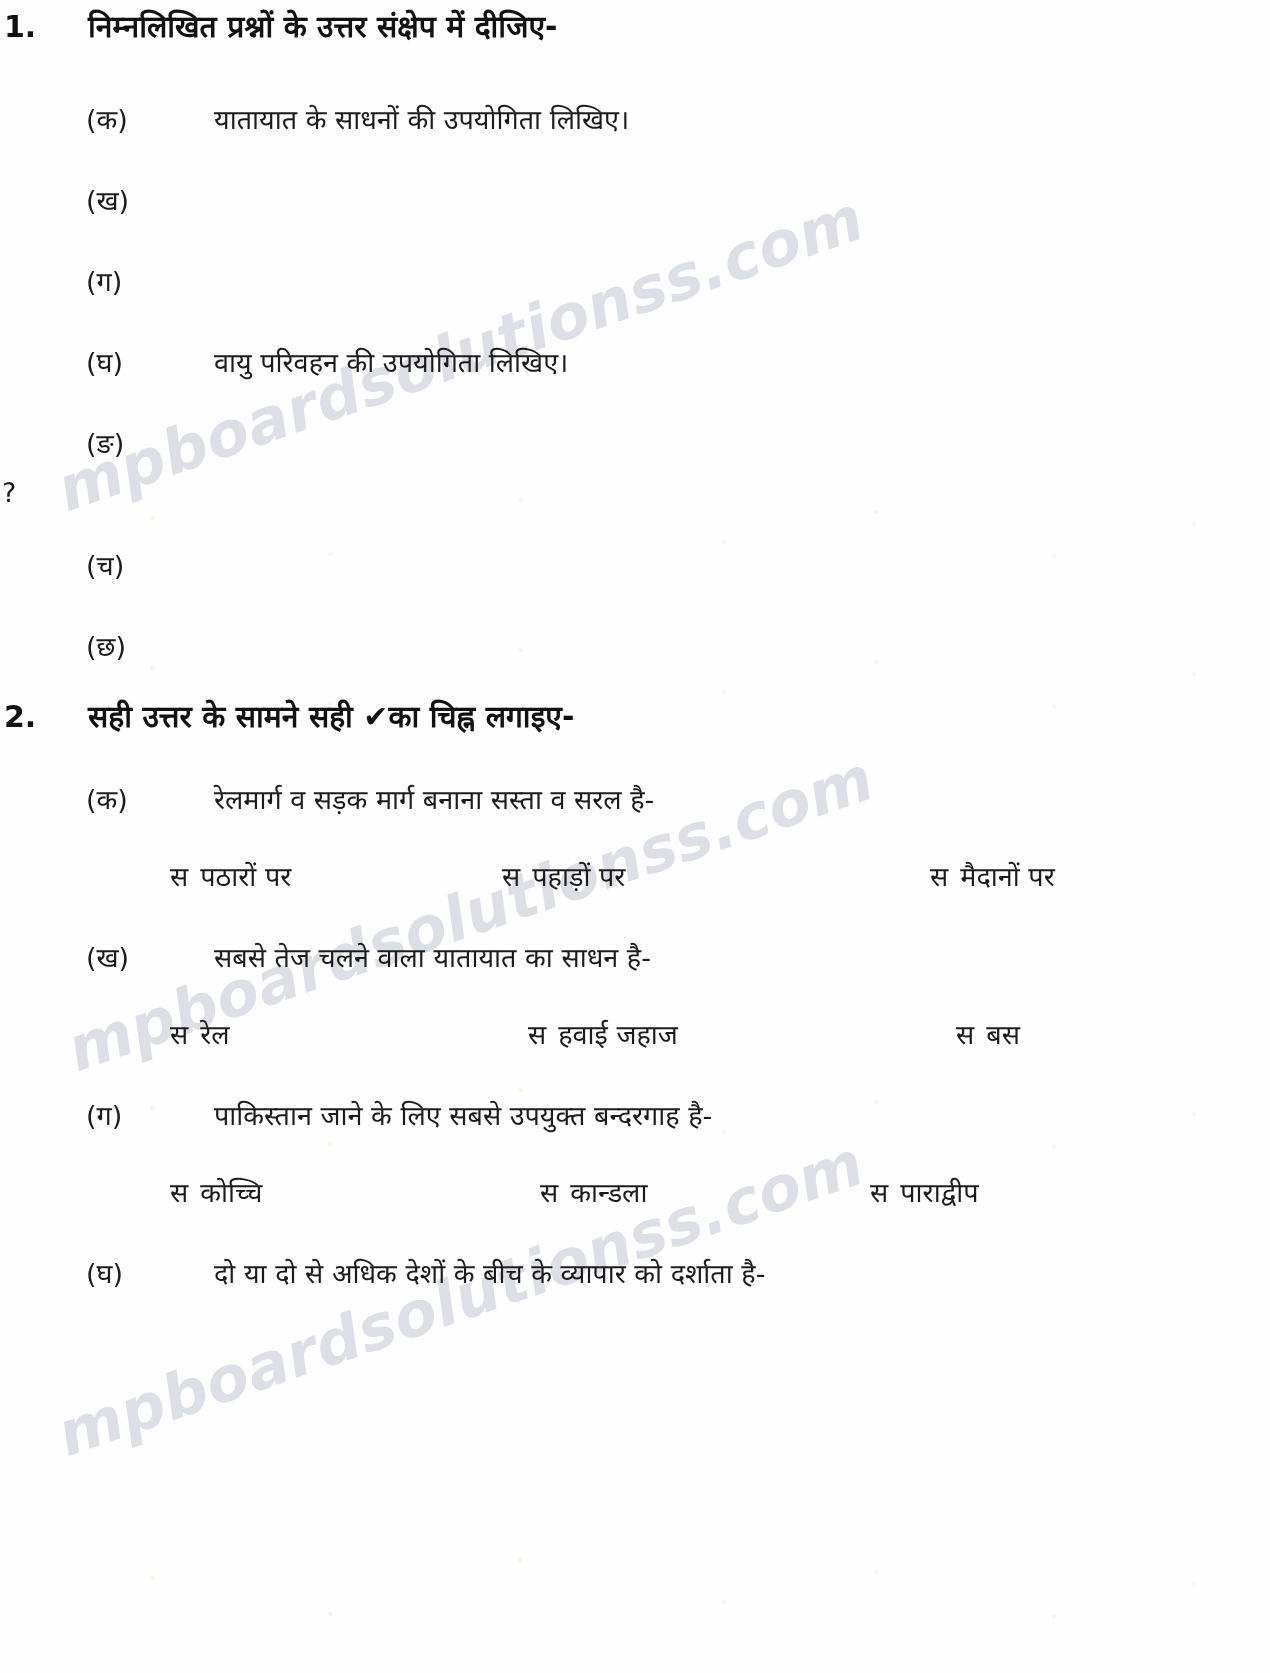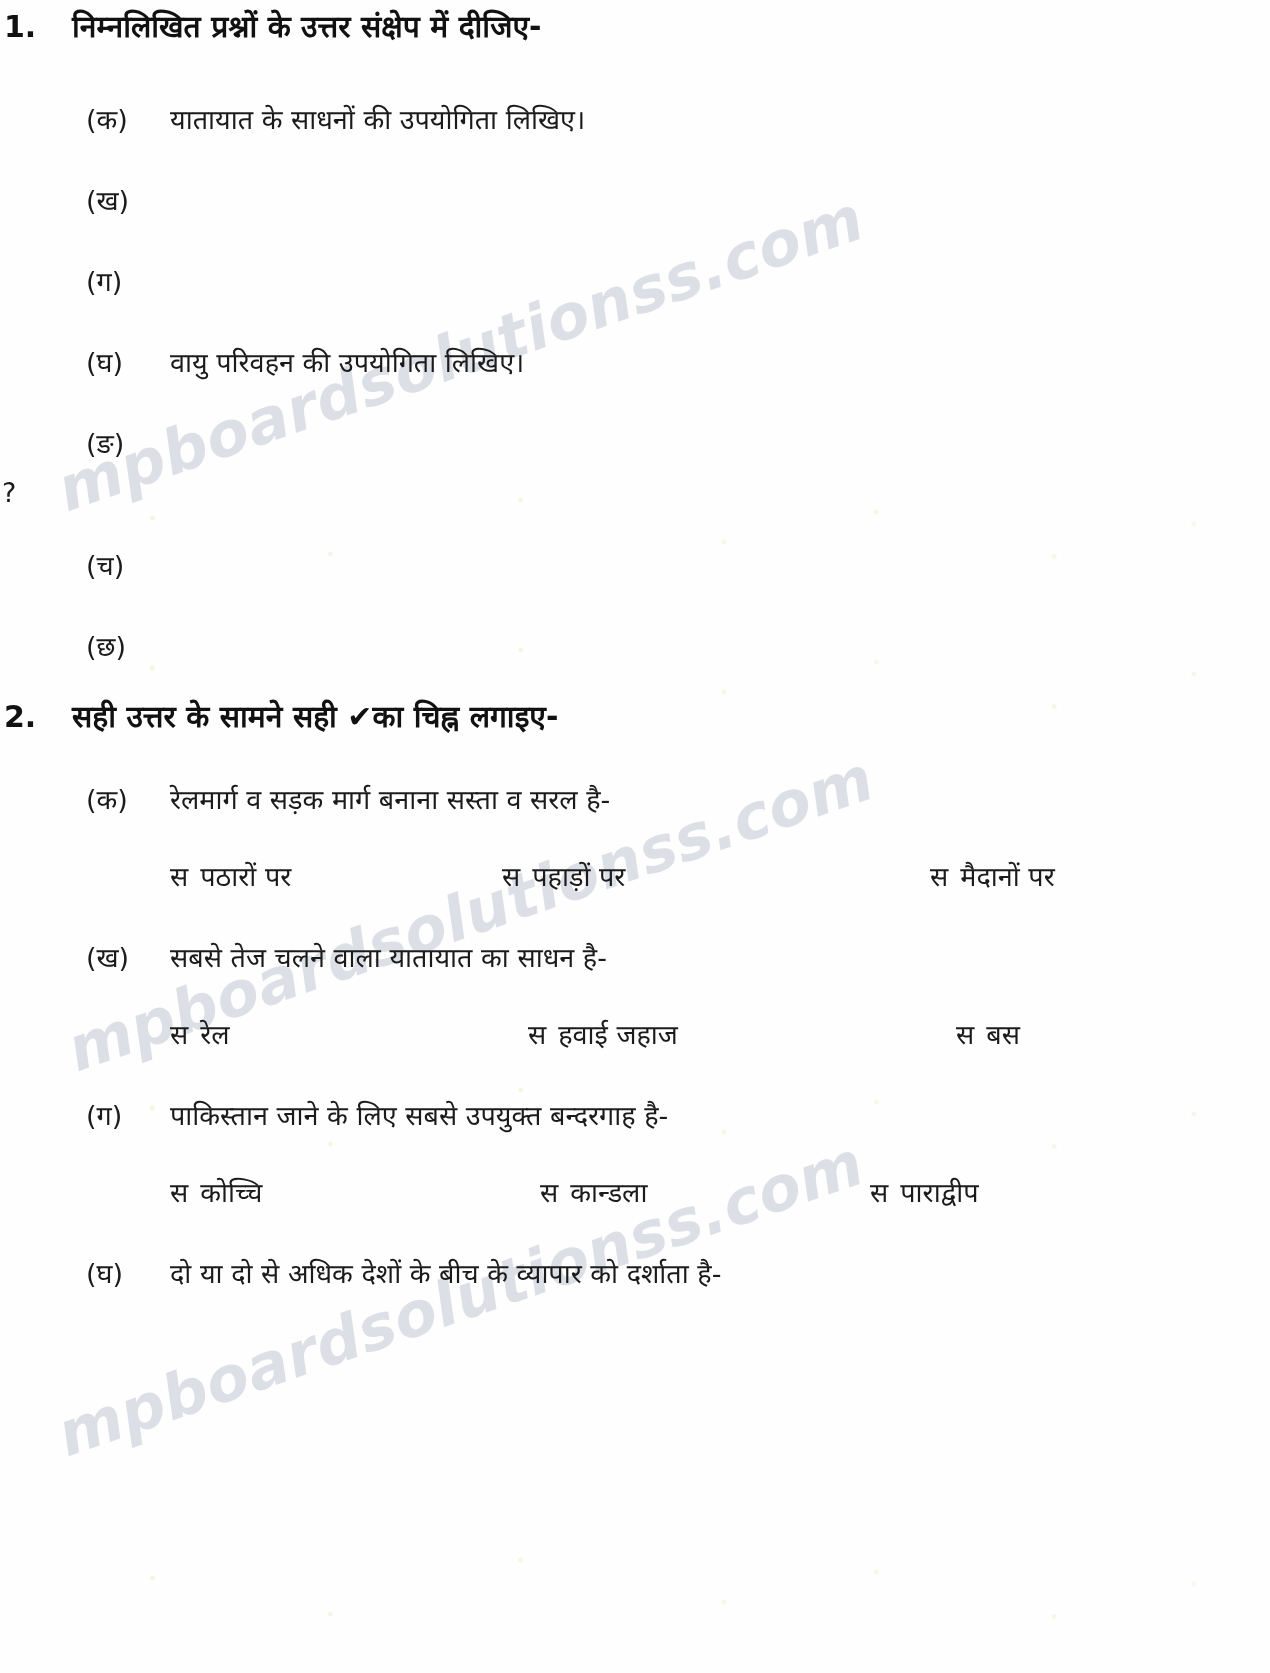--- a/index.html
+++ b/index.html
@@ -82,37 +82,39 @@
     color: #111;
   }
   .section-head .num {
     width: 72px;
     flex: 0 0 72px;
     padding-left: 4px;
     box-sizing: border-box;
   }
   .section-head .htext {
     flex: 1 1 auto;
+    margin-left: 16px;
   }
 
   
   .subq {
     font-family: "DejaVu Sans", sans-serif;
     font-weight: 400;
     font-size: 27px;
     line-height: 1.3;
     color: #1b1b1b;
   }
   .subq .lbl {
     flex: 0 0 84px;
     width: 84px;
     box-sizing: border-box;
   }
   .subq .qtext {
     flex: 1 1 auto;
+    margin-left: 44px;
   }
 
   
   .indent-1 { padding-left: 86px; }
   .indent-opt { padding-left: 170px; }
 
   
   .orphan {
     font-family: "DejaVu Sans", sans-serif;
     font-size: 27px;

